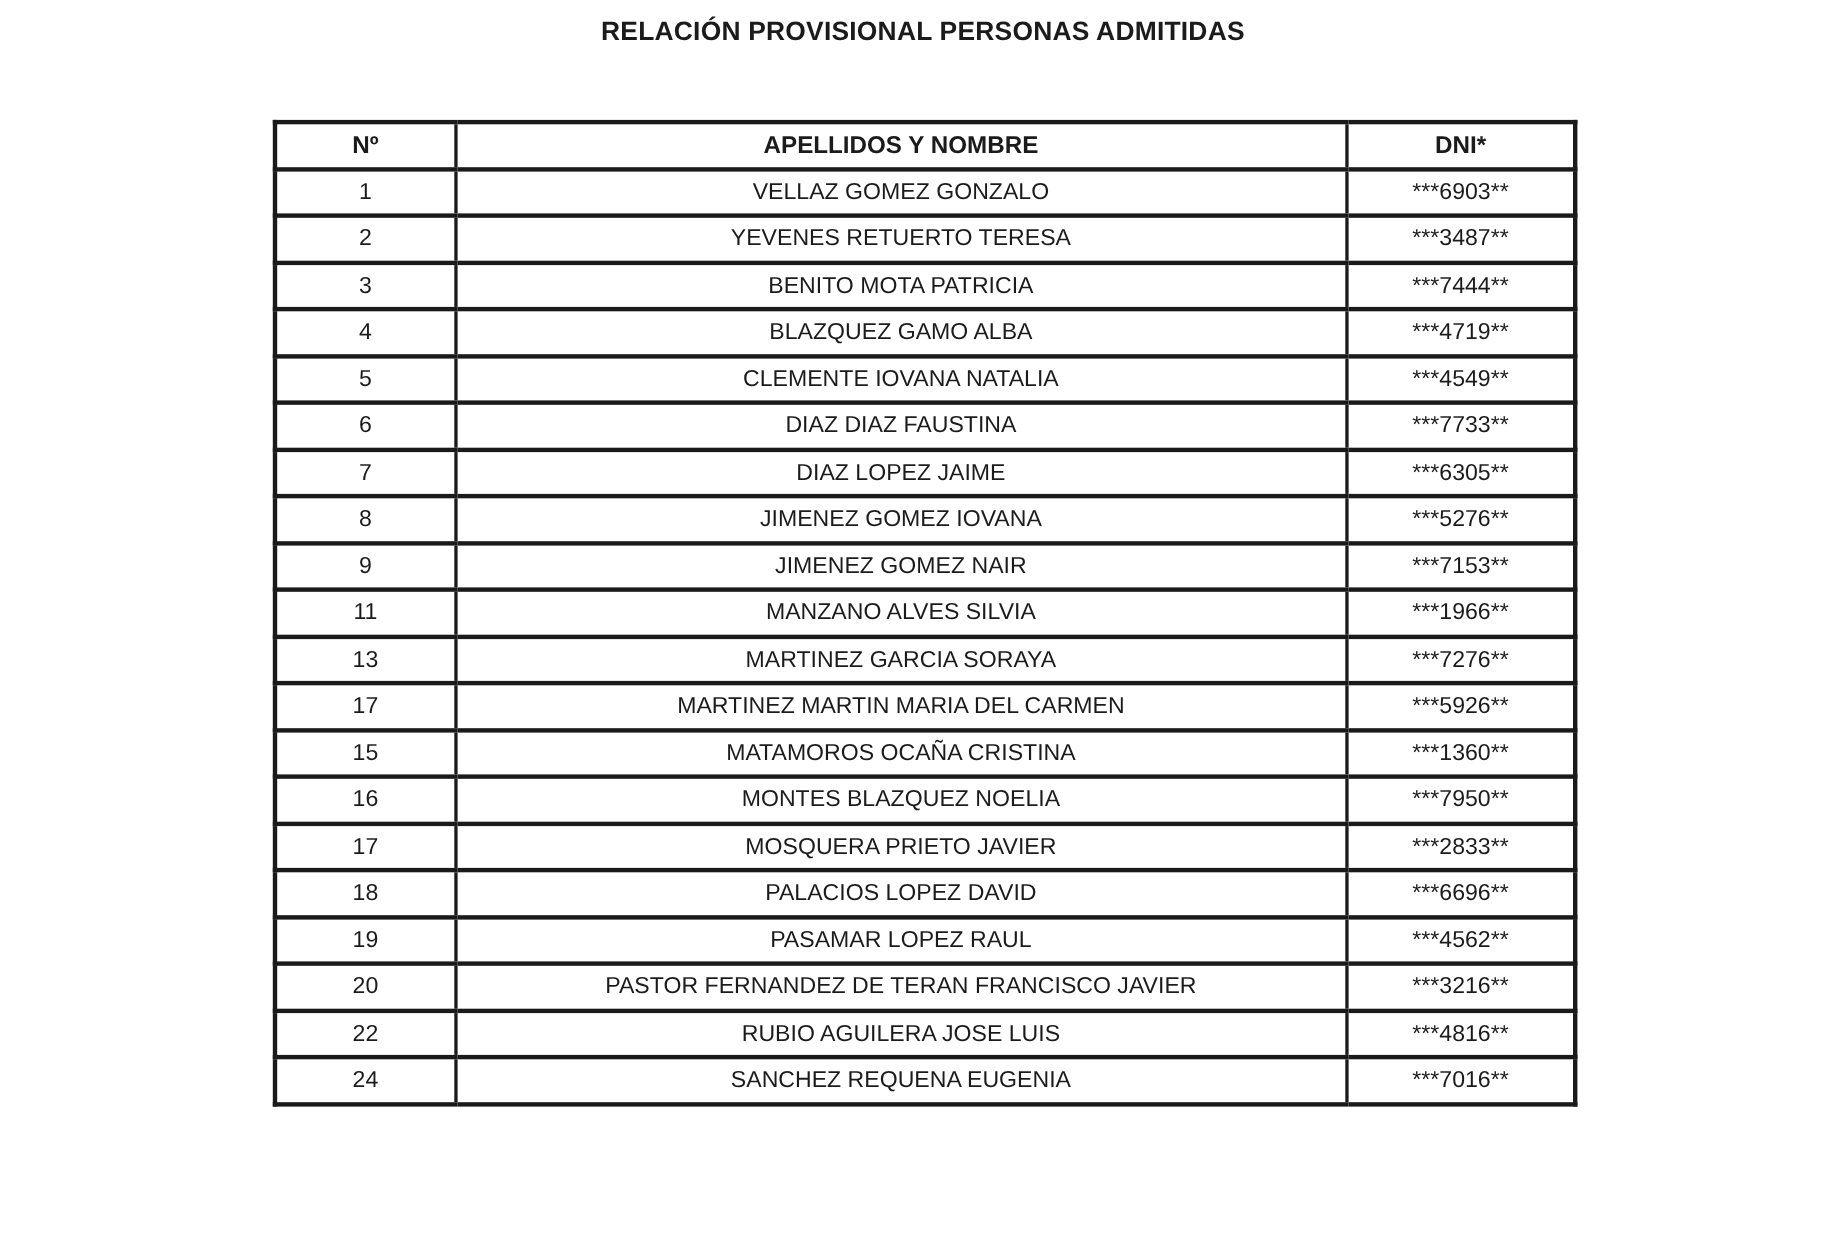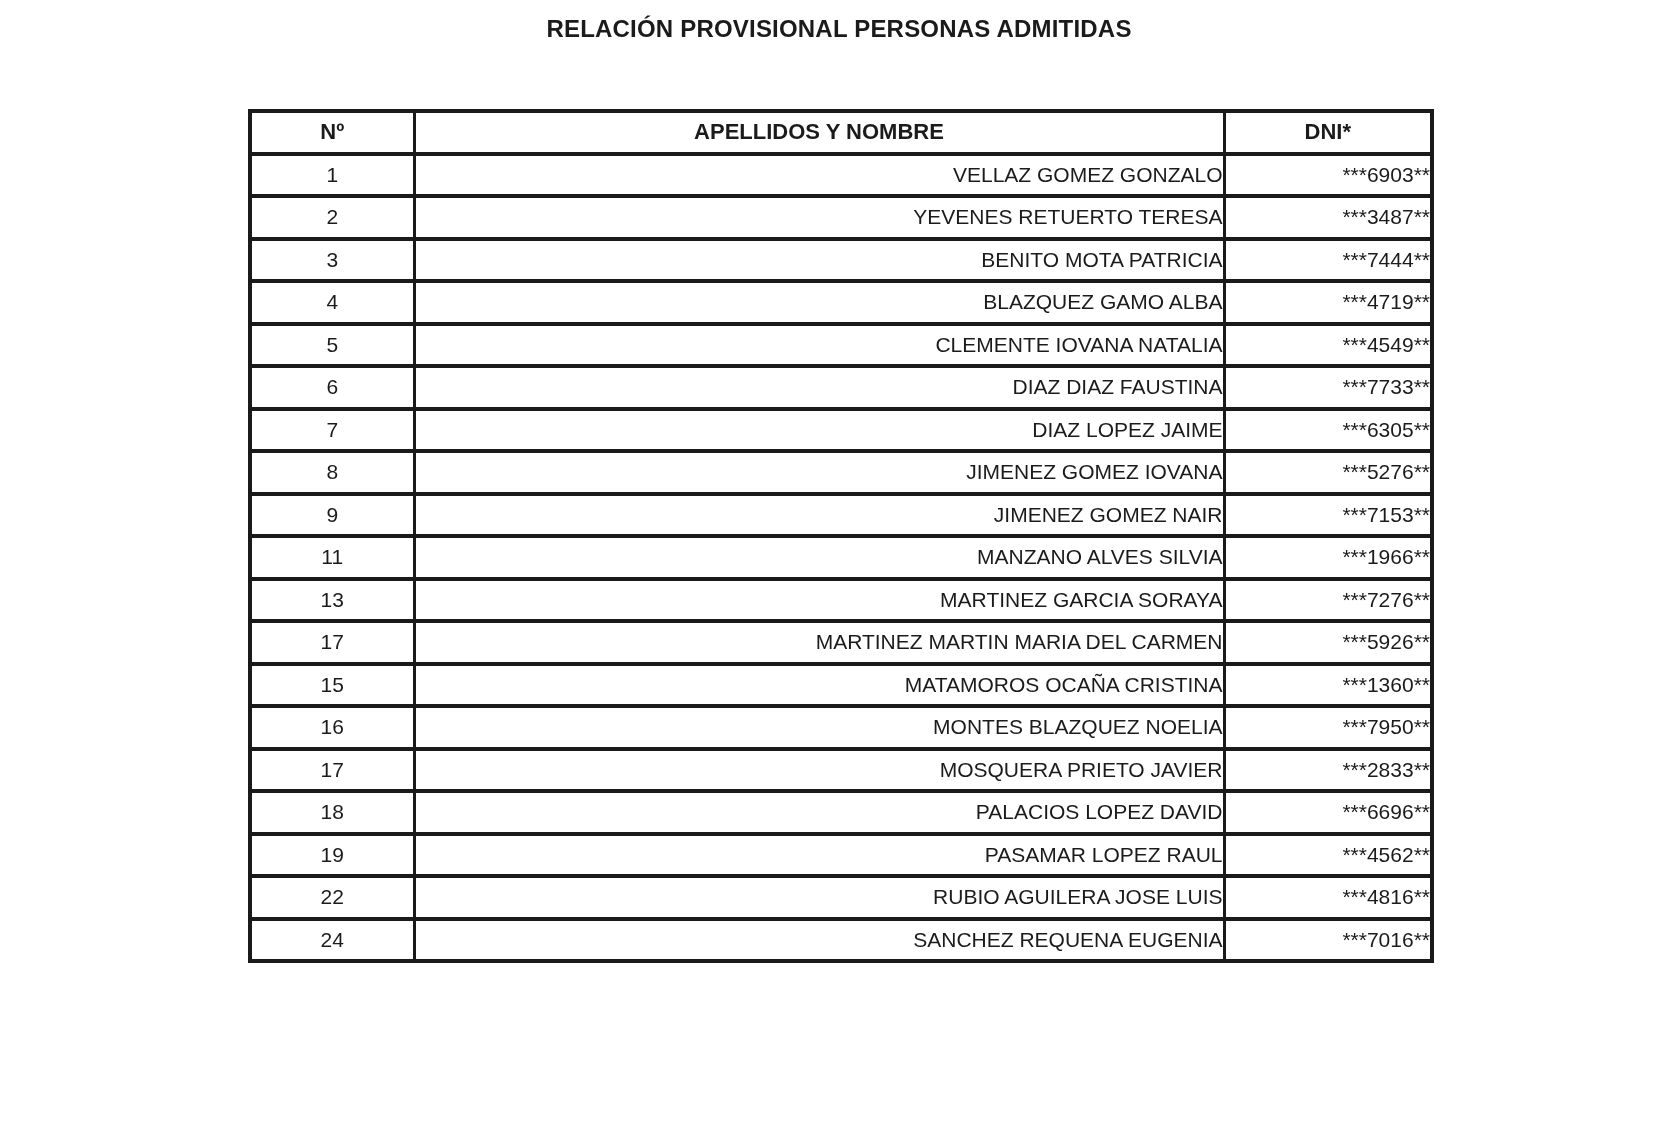--- a/index.html
+++ b/index.html
@@ -59,26 +59,26 @@
     font-size: 22px;
     font-weight: bold;
     text-align: center;
     vertical-align: middle;
   }
   td.cell-num {
     text-align: center;
     vertical-align: middle;
   }
   td.cell-name {
-    text-align: right;
+    text-align: center;
     vertical-align: middle;
     padding-left: 18px;
   }
   td.cell-dni {
-    text-align: right;
+    text-align: center;
     vertical-align: middle;
   }
 </style>
 </head>
 <body>
 
 <div class="page">
 
   <div class="doc-title">RELACIÓN PROVISIONAL PERSONAS ADMITIDAS</div>
 
@@ -193,20 +193,25 @@
       <td class="cell-name">PALACIOS LOPEZ DAVID</td>
       <td class="cell-dni">***6696**</td>
     </tr>
 
     <tr>
       <td class="cell-num">19</td>
       <td class="cell-name">PASAMAR LOPEZ RAUL</td>
       <td class="cell-dni">***4562**</td>
     </tr>
 
+    <tr>
+      <td class="cell-num">20</td>
+      <td class="cell-name">PASTOR FERNANDEZ DE TERAN FRANCISCO JAVIER</td>
+      <td class="cell-dni">***3216**</td>
+    </tr>
 
 
     <tr>
       <td class="cell-num">22</td>
       <td class="cell-name">RUBIO AGUILERA JOSE LUIS</td>
       <td class="cell-dni">***4816**</td>
     </tr>
 
 
     <tr>

